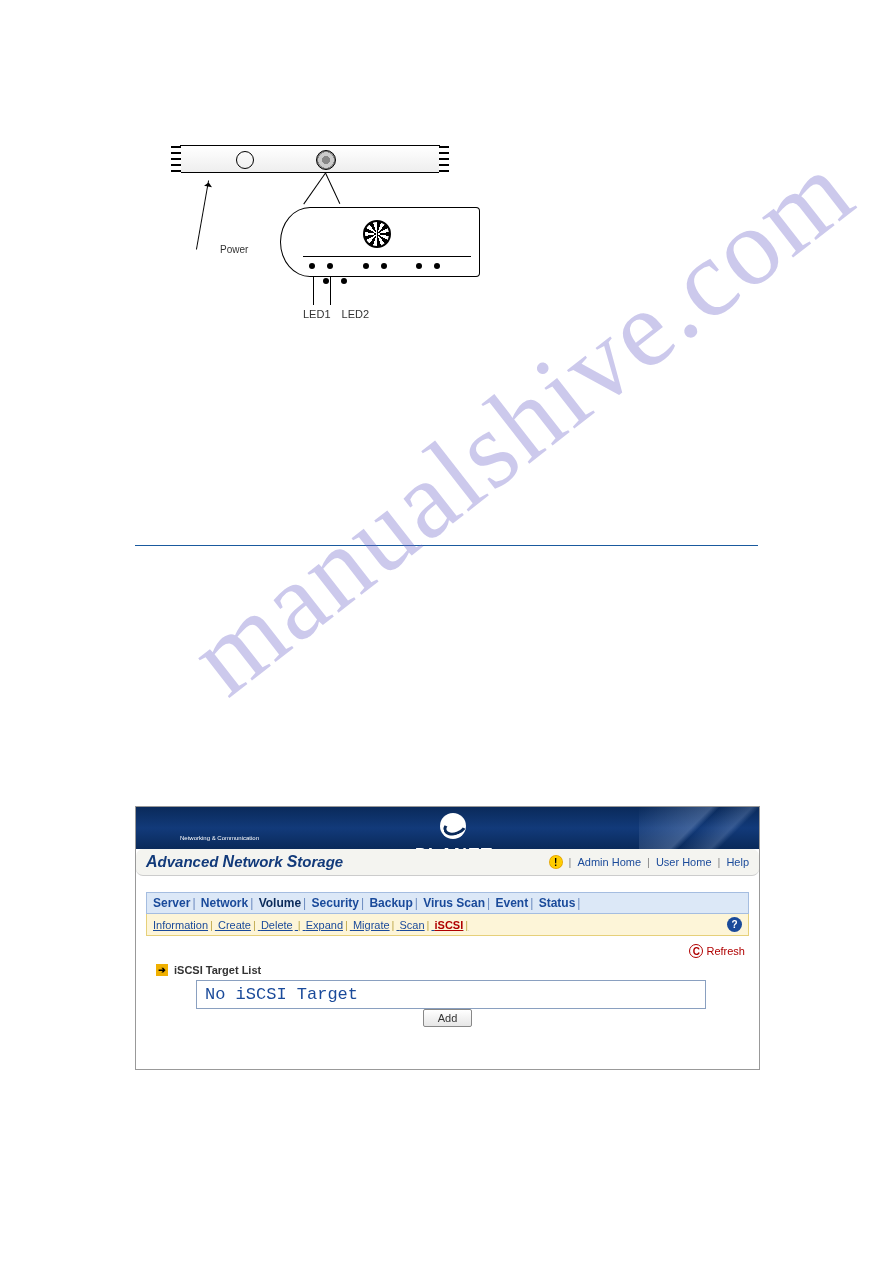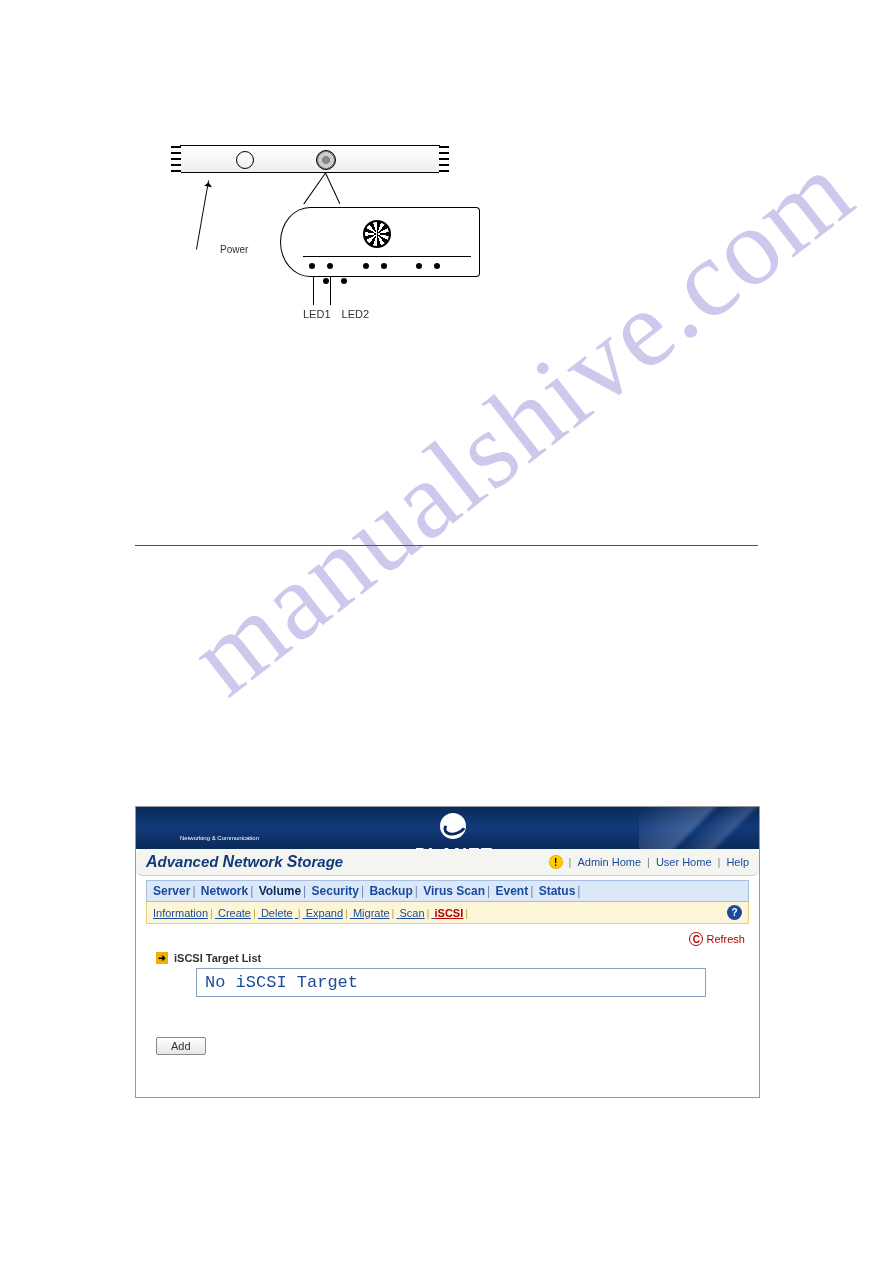--- a/index.html
+++ b/index.html
@@ -145,21 +145,21 @@
   .su-title .bold-letter { font-size:16px; }
   .su-topnav { display:flex; align-items:center; gap:6px; font-size:11px; color:#1a4a9a;}
   .su-topnav a { color:#1a4a9a; text-decoration:none; }
   .su-topnav .sep { color:#888; }
   .su-warn {
     width:14px; height:14px; border-radius:50%;
     background: radial-gradient(circle,#ffcc00 60%, #e6a800 62%);
     display:inline-flex; align-items:center; justify-content:center;
     color:#000; font-weight:bold; font-size:10px;
   }
-  .su-body { padding: 4px 10px 30px 10px; }
+  .su-body { padding: 16px 10px 30px 10px; }
   .su-main-tabs {
     background:#dce8f7;
     border:1px solid #a5bde0;
     padding:3px 6px;
     font-size:12px; font-weight:bold; color:#1a4a9a;
     white-space:nowrap;
   }
   .su-main-tabs span, .su-sub-tabs span { cursor:pointer; }
   .su-main-tabs .pipe { color:#6a8abf; font-weight:normal; padding:0 2px;}
   .su-main-tabs .active-main { color:#0a2a5a; }
@@ -206,21 +206,21 @@
   }
   .su-target-box {
     margin-left:40px;
     border:1px solid #8aa0c0;
     padding:4px 8px;
     font-family: "Courier New", monospace;
     font-size:17px;
     color:#1a4a9a;
     width: 510px;
   }
-  .su-add-row { margin-top:40px; }
+  .su-add-row { text-align:center; }
   .su-add-btn {
     display:inline-block;
     border:1px solid #888;
     background: linear-gradient(#fff,#e6e6e6);
     padding:2px 14px;
     font-size:11px;
     border-radius:2px;
   }
 
   .watermark {

